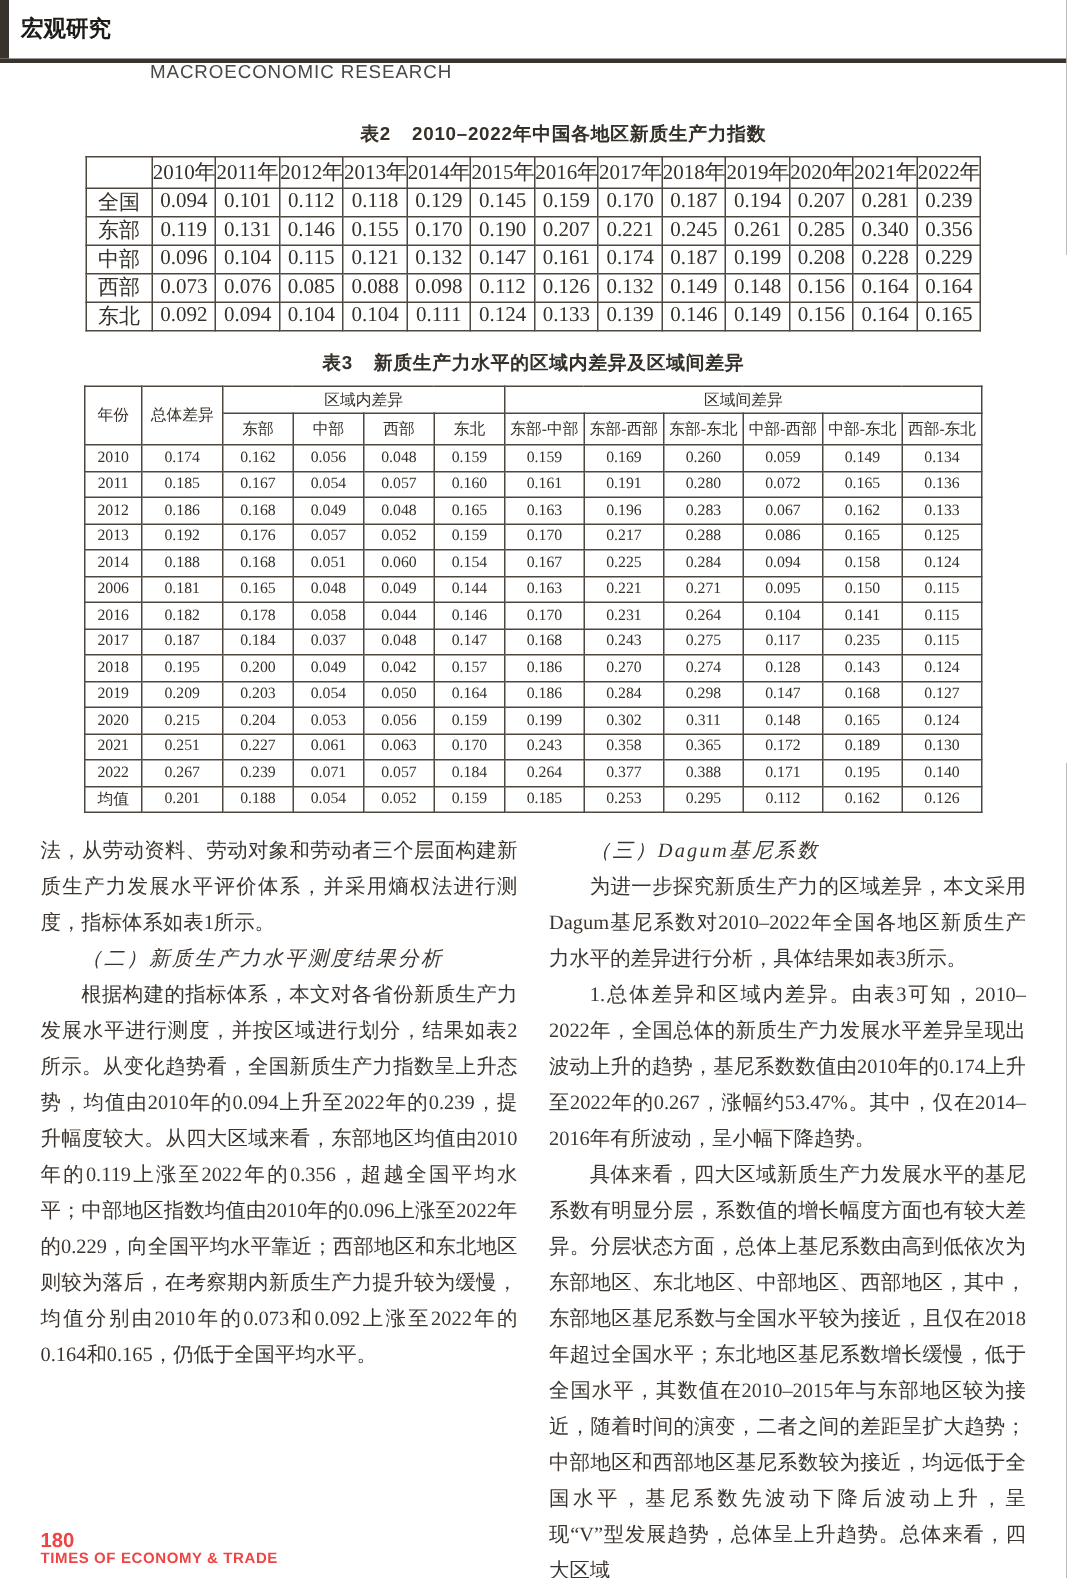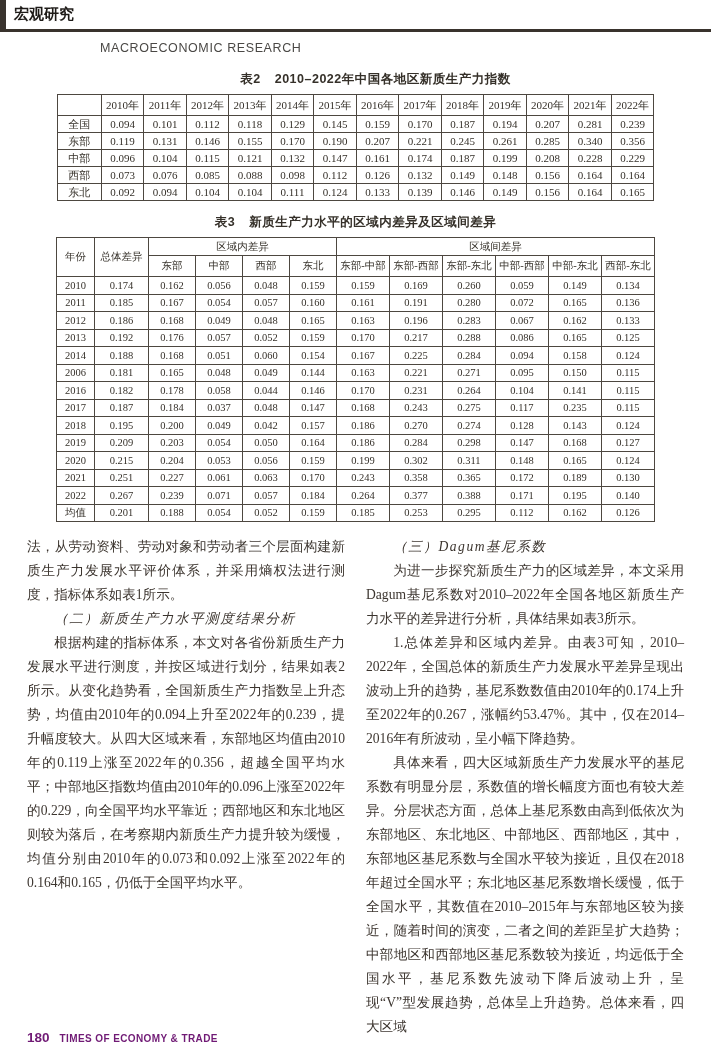--- a/index.html
+++ b/index.html
@@ -3,21 +3,21 @@
 <meta charset="utf-8">
 <style>
   html,body { margin:0; padding:0; background:#888; }
   .page {
     width:711px; height:1052px; background:#ffffff; position:relative;
     overflow:hidden; margin:0 auto;
     font-family:"Liberation Serif","DejaVu Serif",serif;
     color:#3c3733;
   }
   
-  .masthead { display:flex; align-items:stretch; height:29px; }
+  .masthead { display:flex; align-items:stretch; height:39px; }
   .masthead-bar { width:6px; background:#39332e; }
   .masthead-cn {
     font-family:"Liberation Sans","DejaVu Sans",sans-serif;
     font-weight:bold; font-size:15px; color:#1e1b18;
     display:flex; align-items:center; padding:0 11px 0 8px;
   }
   .masthead-en {
     background:#e3e2e0; color:#4a4845;
     font-family:"Liberation Sans","DejaVu Sans",sans-serif;
     font-size:12.5px; letter-spacing:0.6px;
@@ -32,21 +32,21 @@
     font-weight:bold; font-size:12.5px; color:#353029;
     letter-spacing:0.5px;
   }
   .table-title .tno { margin-right:14px; }
   table { border-collapse:collapse; margin:6px auto 0 auto; table-layout:fixed; background:#fff; }
   th, td {
     border:1px solid #4d4740; text-align:center; vertical-align:middle;
     font-weight:normal; padding:0; overflow:hidden; white-space:nowrap;
     color:#353029;
   }
-  #table2 { width:597px; font-size:11px; }
+  #table2 { width:597px; font-size:14px; }
   #table2 th { height:20px; }
   #table2 td { height:16px; }
   #table3 { width:598px; font-size:10.5px; }
   #table3 thead tr:first-child th { height:17px; }
   #table3 thead tr:last-child th { height:20px; }
   #table3 td { height:16.5px; }
   .mt2 { margin-top:39px;padding-left:40px; }
   .mt3 { margin-top:13px; }
 
   
@@ -58,22 +58,22 @@
     margin:0; font-size:13.6px; line-height:24px;
     text-align:justify; text-justify:inter-ideograph;
     color:#3c352f;
   }
   .col p.indent { text-indent:2em; }
   .col p.heading { font-style:italic; letter-spacing:1.5px; }
 
   
   .footer {
     position:absolute; left:27px; bottom:7px;
-    display:flex; align-items:baseline; gap:10px;
-    font-family:"Liberation Sans","DejaVu Sans",sans-serif; color:#701a75;
+    display:flex; align-items:baseline; 
+    font-family:"Liberation Sans","DejaVu Sans",sans-serif; color:#ef4444;flex-direction:column;
   }
   .footer .pageno { font-weight:bold; font-size:13.5px; }
   .footer .journal { font-weight:bold; font-size:10px; letter-spacing:0.4px; }
 </style>
 </head>
 <body>
 
 <div class="page">
 
   <div class="masthead">

